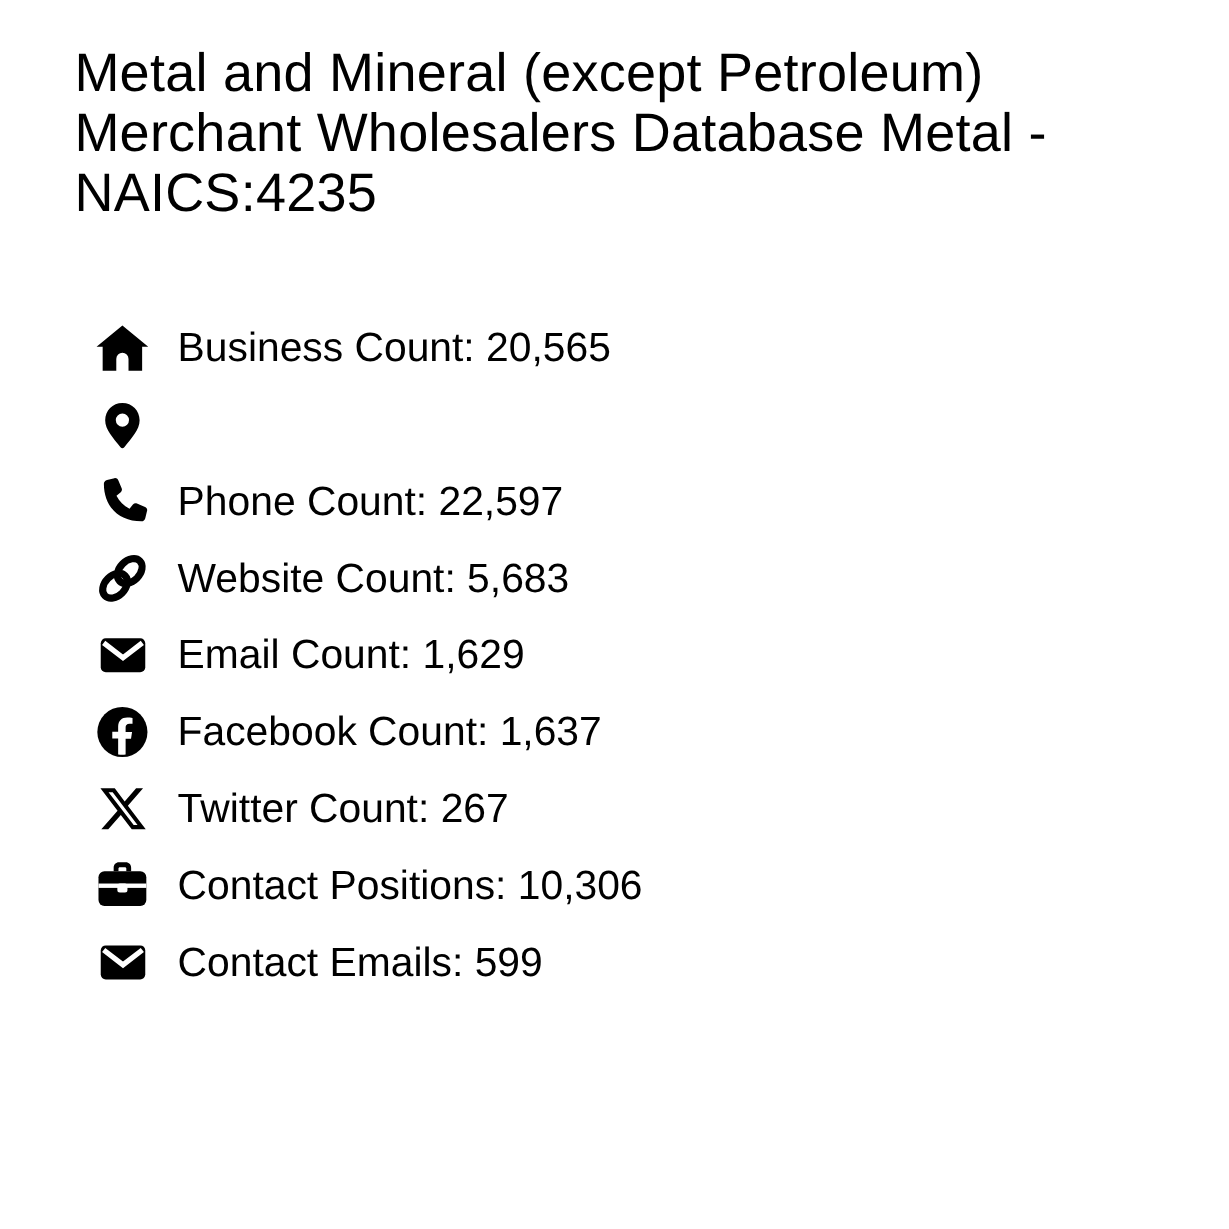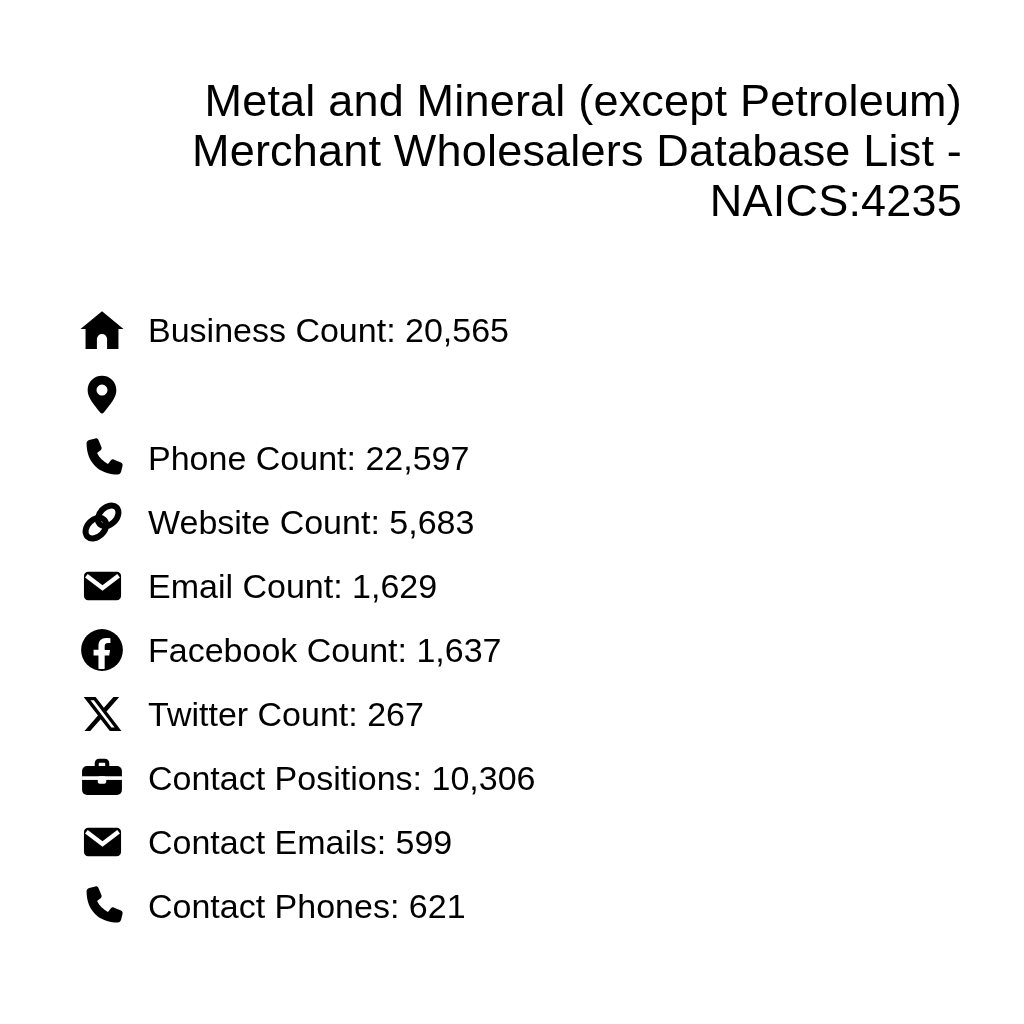--- a/index.html
+++ b/index.html
@@ -13,23 +13,23 @@
     font-family: "Liberation Sans", "DejaVu Sans", sans-serif;
     overflow: hidden;
   }
   .page {
     width: 1024px;
     height: 1024px;
     background: #ffffff;
     position: relative;
   }
   .title {
-    margin: 76px auto 0 auto;
+    margin: 36px auto 0 auto;
     width: 900px;
-    text-align: right;
+    text-align: left;
     font-size: 45px;
     line-height: 50px;
     font-weight: 400;
     color: #000000;
     letter-spacing: 0.2px;
   }
   ul.stats {
     list-style: none;
     margin: 78px 0 0 0;
     padding: 0 0 0 77px;
@@ -67,21 +67,21 @@
     white-space: nowrap;
   }
 </style>
 </head>
 <body>
 
 <div class="page">
 
   <h1 class="title">
     <div>Metal and Mineral (except Petroleum)</div>
-    <div>Merchant Wholesalers Database List -</div>
+    <div>Merchant Wholesalers Database Metal -</div>
     <div>NAICS:4235</div>
   </h1>
 
   <ul class="stats">
 
     <li class="stat">
       <span class="icon i-home">
         <svg viewBox="0 0 24 24" fill="#000">
           <path d="M12 2.2 L23 11.2 H20.4 V21.4 H14.6 V16.4 A2.6 2.6 0 0 0 9.4 16.4 V21.4 H3.6 V11.2 H1 Z"></path>
         </svg>
@@ -161,23 +161,15 @@
     <li class="stat">
       <span class="icon i-envelope">
         <svg viewBox="0 0 24 24">
           <rect x="1.4" y="3.9" width="21.2" height="16.2" rx="2.4" fill="#000"></rect>
           <path d="M2.8 6.1 L12 13.2 L21.2 6.1" fill="none" stroke="#fff" stroke-width="2.5"></path>
         </svg>
       </span>
       <span class="stat-text">Contact Emails: 599</span>
     </li>
 
-    <li class="stat">
-      <span class="icon i-phone">
-        <svg viewBox="0 0 24 24" fill="#000">
-          <path d="M4.9 2.1 L8.2 1.3 C8.9 1.15 9.6 1.5 9.9 2.2 L11.4 5.8 C11.7 6.4 11.5 7.1 11 7.6 L9.1 9.1 C10.4 11.7 12.3 13.6 14.9 14.9 L16.4 13 C16.9 12.5 17.6 12.3 18.2 12.6 L21.8 14.1 C22.5 14.4 22.9 15.1 22.7 15.8 L21.9 19.1 C21.7 19.9 21 20.5 20.2 20.5 C10.1 20.5 3.5 13.9 3.5 3.8 C3.5 3 4.1 2.3 4.9 2.1 Z"></path>
-        </svg>
-      </span>
-      <span class="stat-text">Contact Phones: 621</span>
-    </li>
 
   </ul>
 </div>
 
 </body></html>

